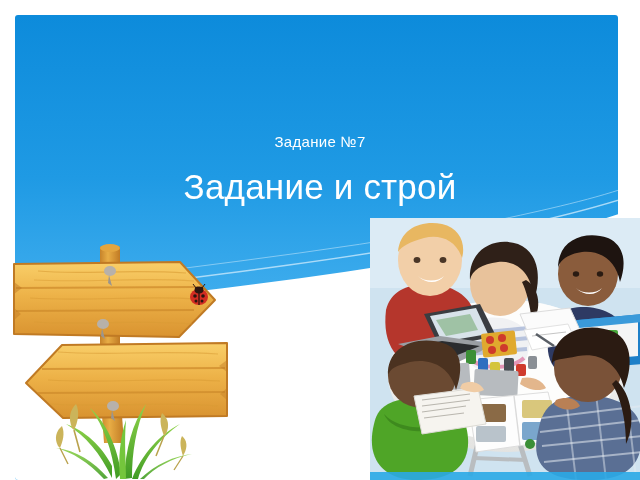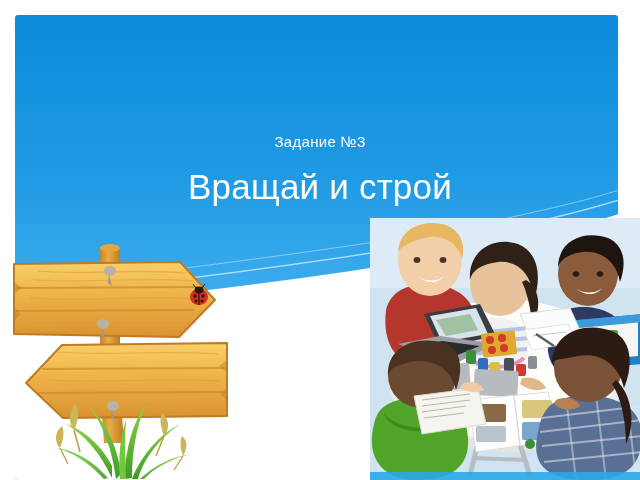--- a/index.html
+++ b/index.html
@@ -302,17 +302,17 @@
         <g>
           <path d="M166 116 L184 128" stroke="#5a5f66" stroke-width="2.6"></path>
         </g>
 
         <rect x="0" y="254" width="272" height="8" fill="#2aa9e6" opacity=".9"></rect>
       </g>
     </svg>
   </div>
 
   <div class="textblock">
-    <p class="subtitle">Задание №3</p>
-    <h1 class="maintitle">Вращай и строй</h1>
+    <p class="subtitle">Задание №7</p>
+    <h1 class="maintitle">Задание и строй</h1>
   </div>
 
 </div>
 
 </body></html>

